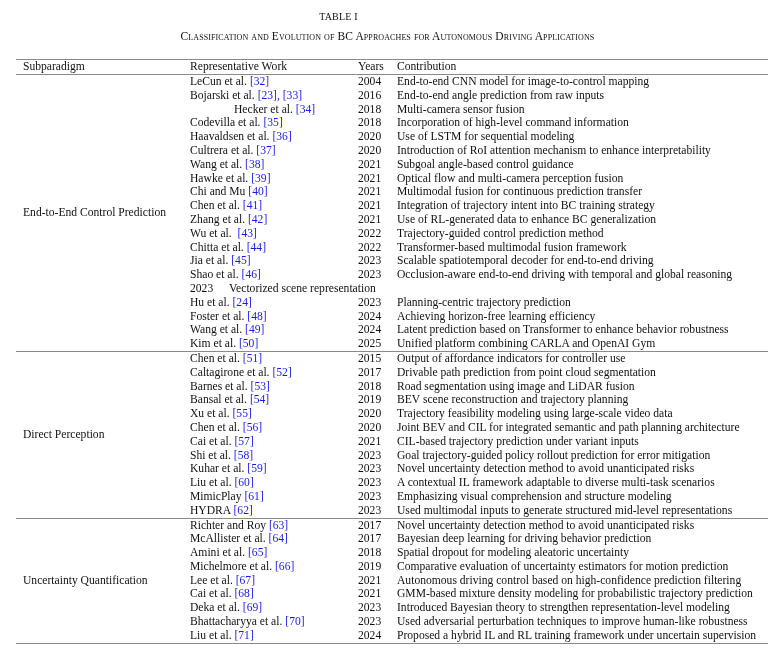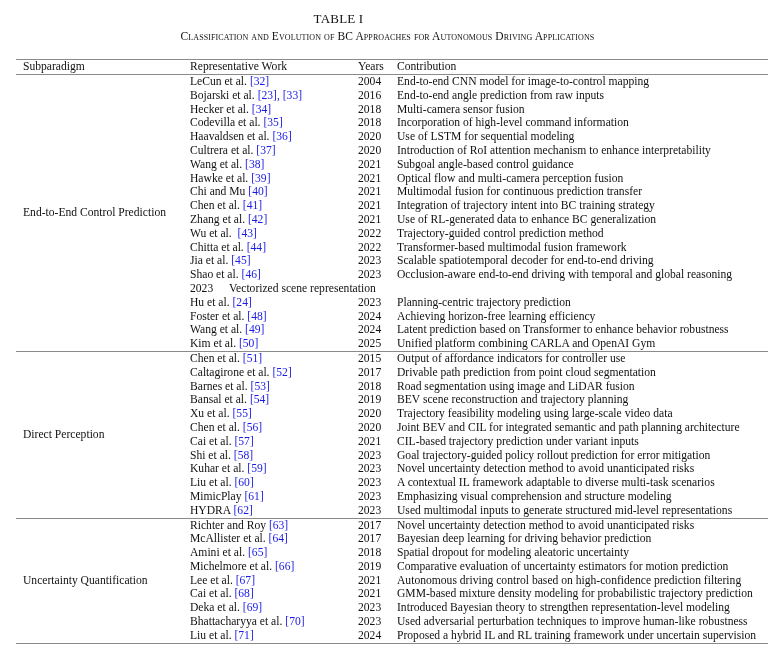--- a/index.html
+++ b/index.html
@@ -4,21 +4,21 @@
 <style>
   html, body { margin: 0; padding: 0; background: #ffffff; }
   body {
     width: 775px; height: 659px; overflow: hidden;
     font-family: "Liberation Serif", "DejaVu Serif", serif;
     color: #111111;
     position: relative;
   }
   .caption-label {
     position: absolute; top: 11px; left: 0; width: 677px;
-    text-align: center; font-size: 13px; letter-spacing: 0.2px;
+    text-align: center; font-size: 10px; letter-spacing: 0.2px;
   }
   .caption-title {
     position: absolute; top: 30px; left: 0; width: 775px;
     text-align: center; font-size: 11.5px; font-variant: small-caps;
     letter-spacing: 0.1px;
   }
   .tbl {
     position: absolute; top: 59px; left: 16px; width: 752px;
     border-top: 1.6px solid #8a8a8a;
     border-bottom: 1.6px solid #8a8a8a;
@@ -65,21 +65,21 @@
             <div class="col-work"><span style="white-space: pre;">LeCun et al. </span><span class="cite">[32]</span></div>
             <div class="col-year">2004</div>
             <div class="col-contrib">End-to-end CNN model for image-to-control mapping</div>
           </div>
           <div class="row">
             <div class="col-work"><span style="white-space: pre;">Bojarski et al. </span><span class="cite">[23], [33]</span></div>
             <div class="col-year">2016</div>
             <div class="col-contrib">End-to-end angle prediction from raw inputs</div>
           </div>
           <div class="row">
-            <div class="col-work"><span style="white-space: pre;">Hecker et al. </span><span class="cite">[34]</span></div>
+            <div class="col-work"><span style="white-space: pre; margin-left: 44px;">Hecker et al. </span><span class="cite">[34]</span></div>
             <div class="col-year">2018</div>
             <div class="col-contrib">Multi-camera sensor fusion</div>
           </div>
           <div class="row">
             <div class="col-work"><span style="white-space: pre;">Codevilla et al. </span><span class="cite">[35]</span></div>
             <div class="col-year">2018</div>
             <div class="col-contrib">Incorporation of high-level command information</div>
           </div>
           <div class="row">
             <div class="col-work"><span style="white-space: pre;">Haavaldsen et al. </span><span class="cite">[36]</span></div>

